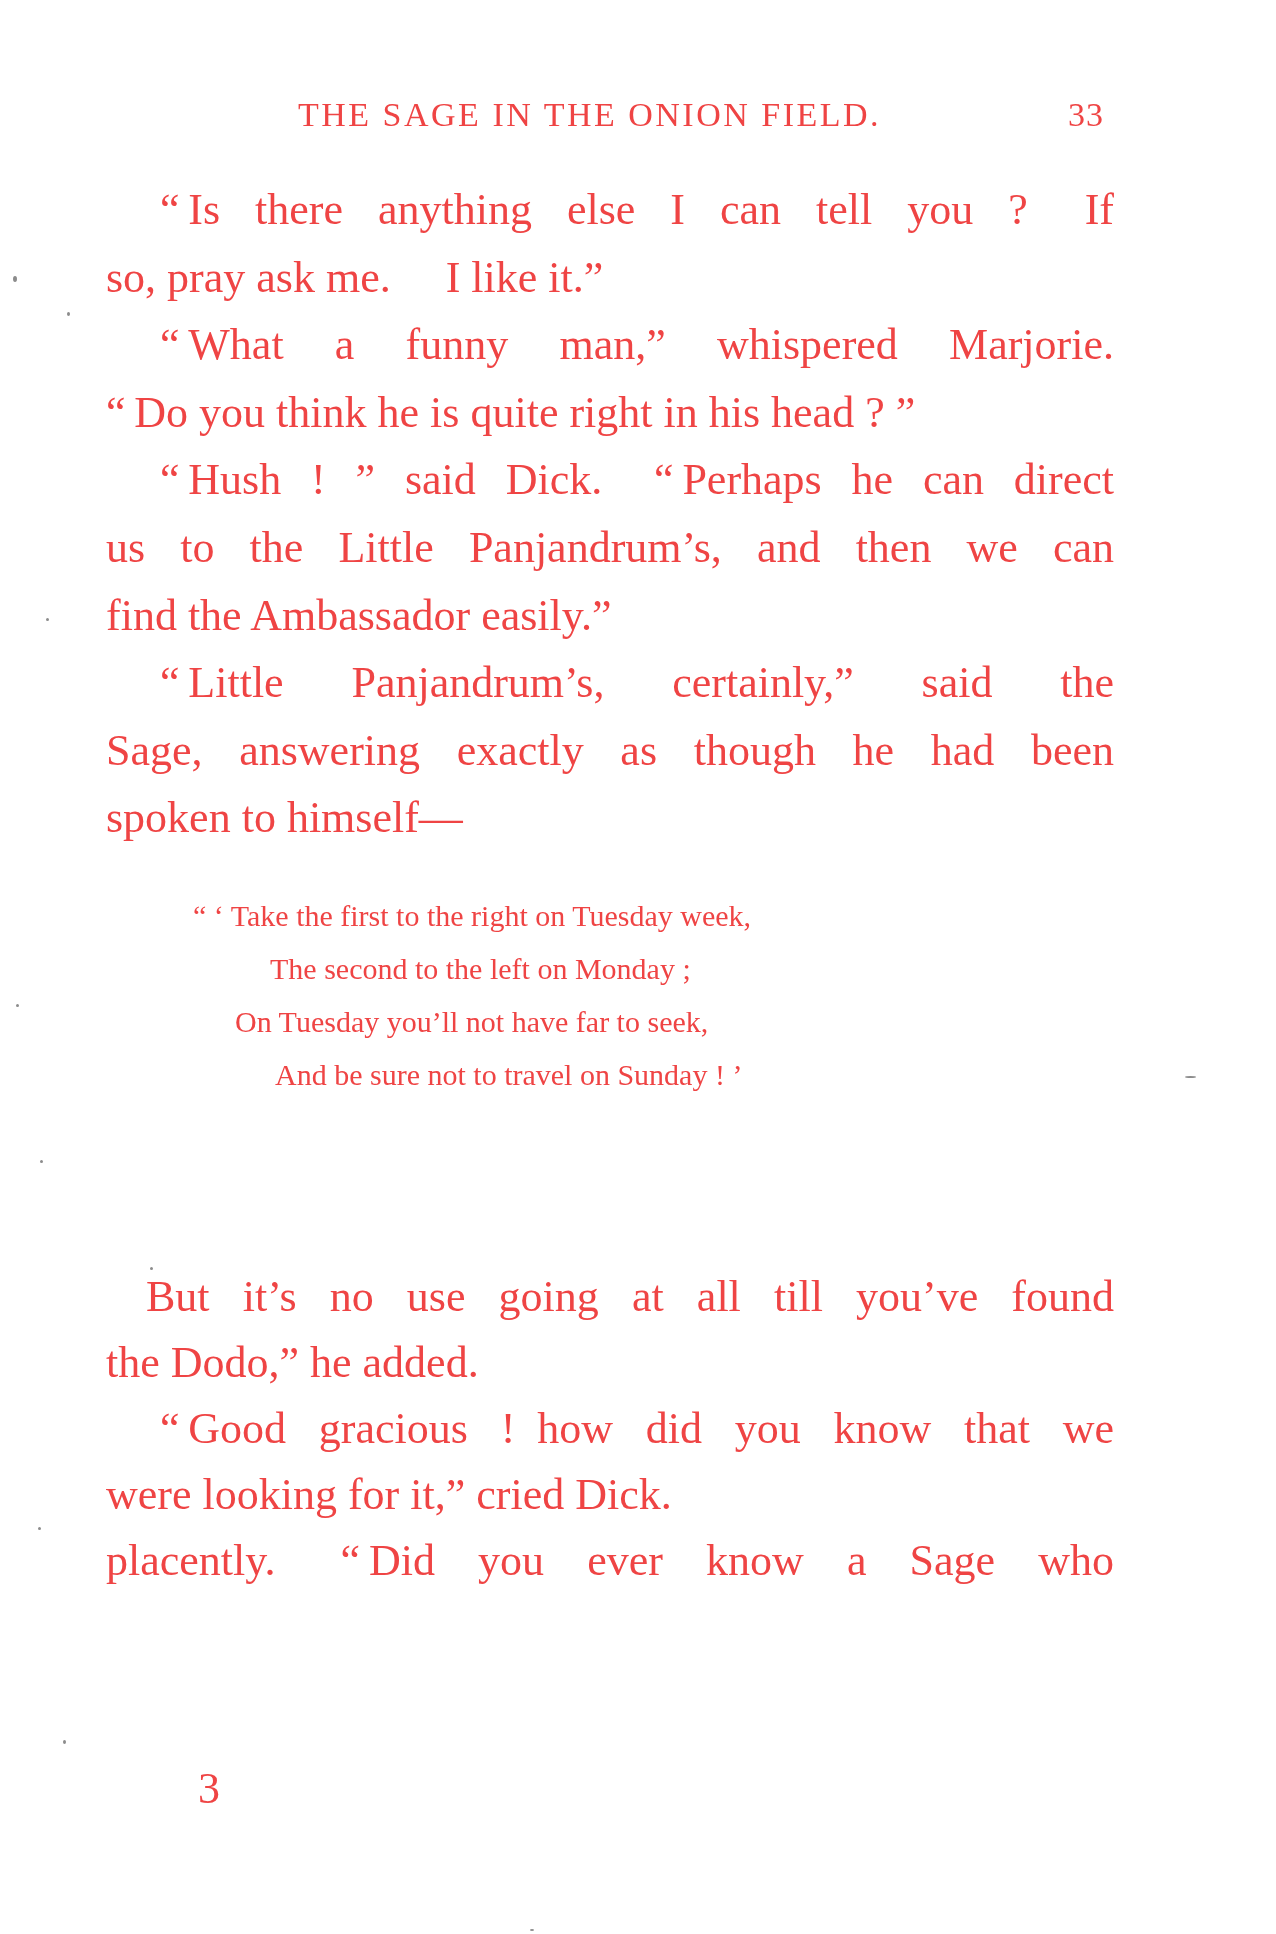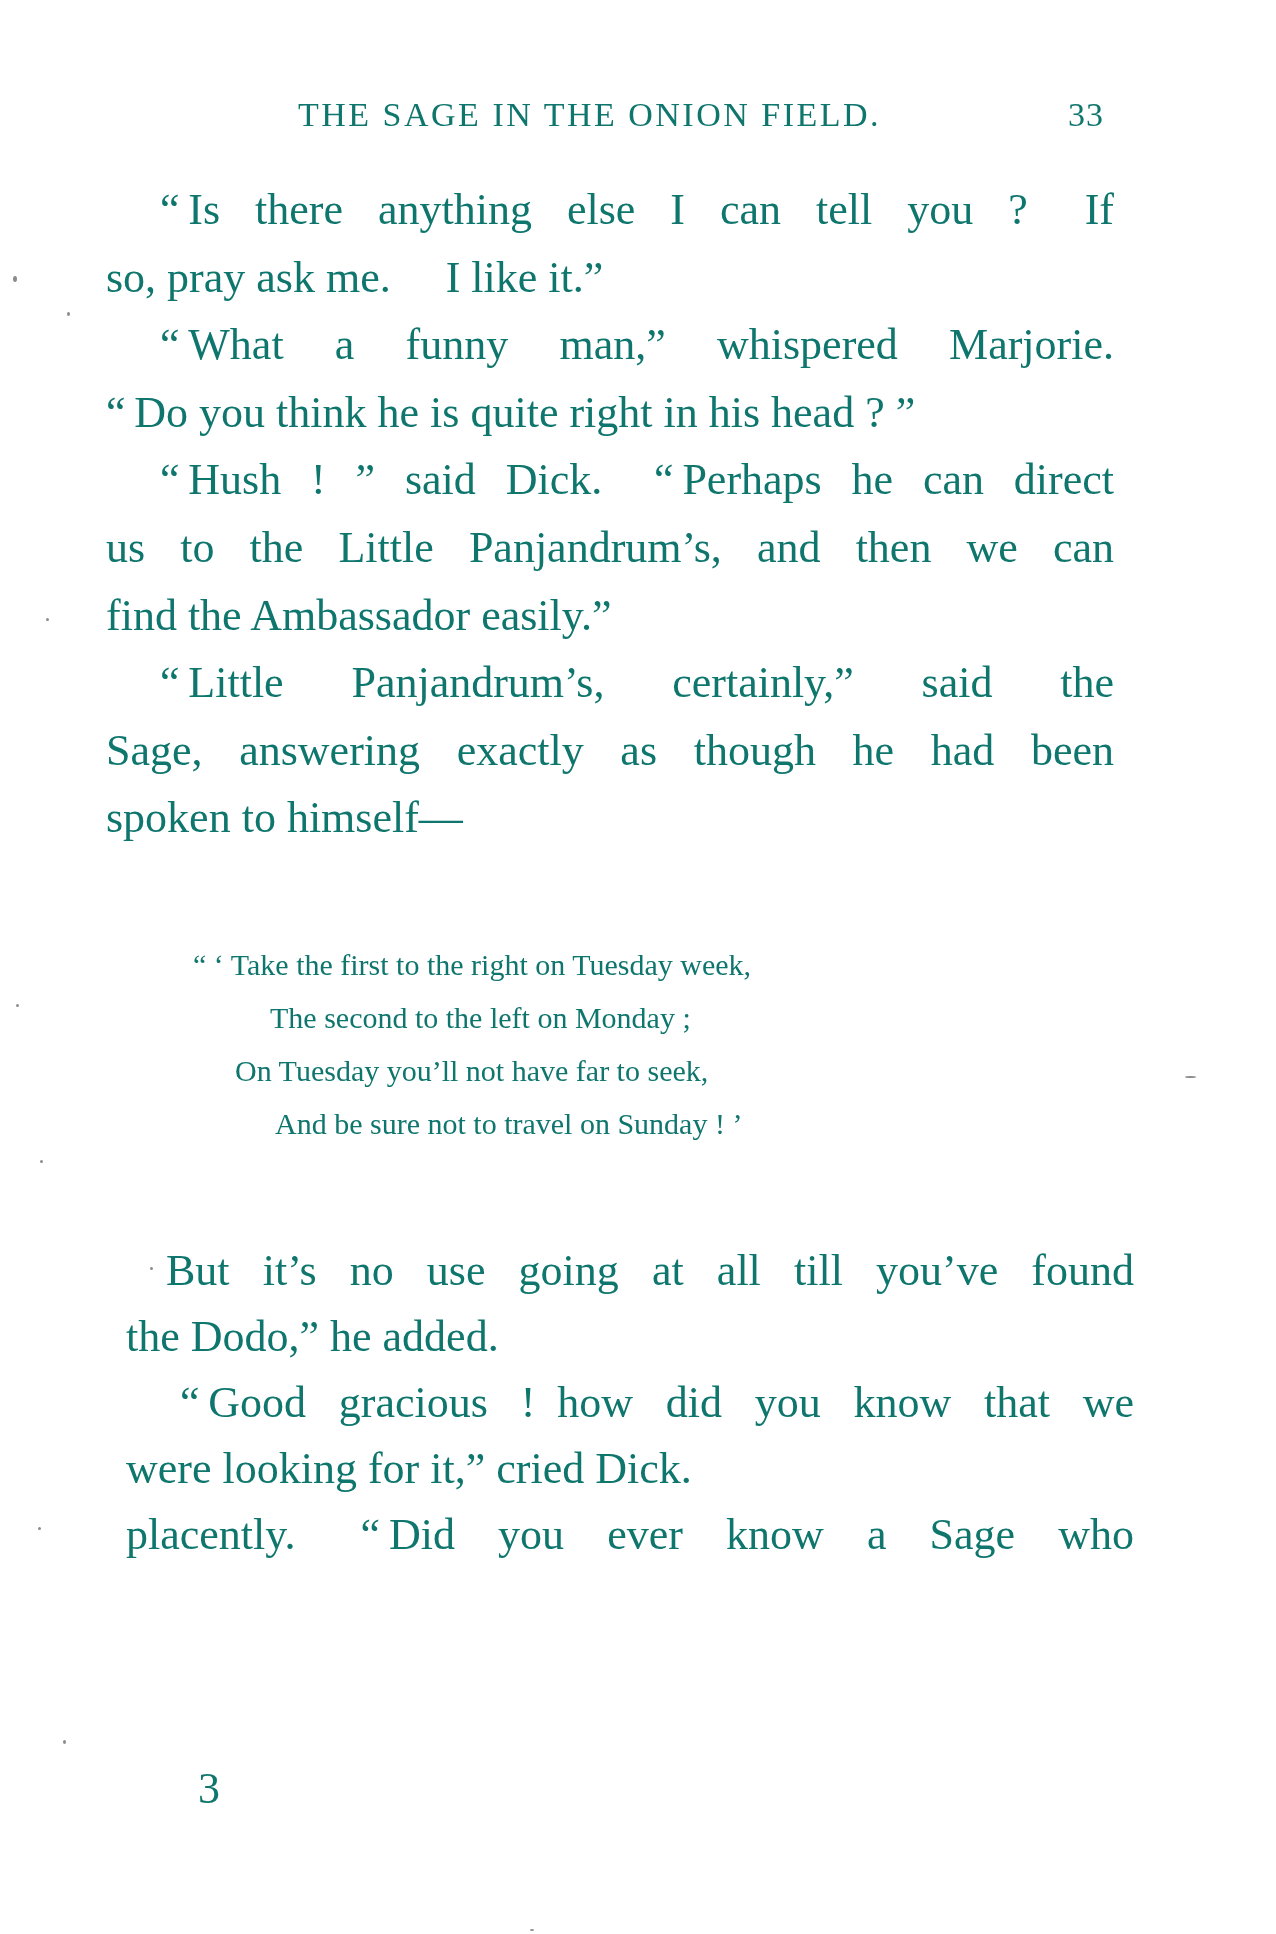--- a/index.html
+++ b/index.html
@@ -1,21 +1,21 @@
 <!DOCTYPE html>
 <html><head>
 <meta charset="utf-8">
 <style>
   html, body { margin: 0; padding: 0; background: #ffffff; }
   .page {
     position: relative;
     width: 1276px;
     height: 1934px;
     background: #ffffff;
-    color: #0f766e;
+    color: #ef4444;
     font-family: "Liberation Serif", "DejaVu Serif", serif;
     overflow: hidden;
   }
   .running-title {
     position: absolute;
     left: 298px;
     top: 95px;
     font-size: 34px;
     line-height: 40px;
     letter-spacing: 2.5px;
@@ -30,22 +30,22 @@
     letter-spacing: 1px;
   }
   .textblock {
     position: absolute;
     left: 106px;
     width: 1008px;
     font-size: 44px;
     font-family: Liberation Serif, serif;
   }
   #block-a { top: 176px; line-height: 67.6px; }
-  #block-b { top: 1238px; line-height: 66px; margin-left: 20px; }
-  #verse   { top: 938px;  line-height: 53px; font-size: 30px; }
+  #block-b { top: 1264px; line-height: 66px; }
+  #verse   { top: 889px;  line-height: 53px; font-size: 30px; }
   .tline {
     text-align: justify;
     text-align-last: justify;
     white-space: nowrap;
   }
   .tline.last { text-align-last: left; }
   .vline { white-space: nowrap; }
   .signature-mark {
     position: absolute;
     left: 198px;

